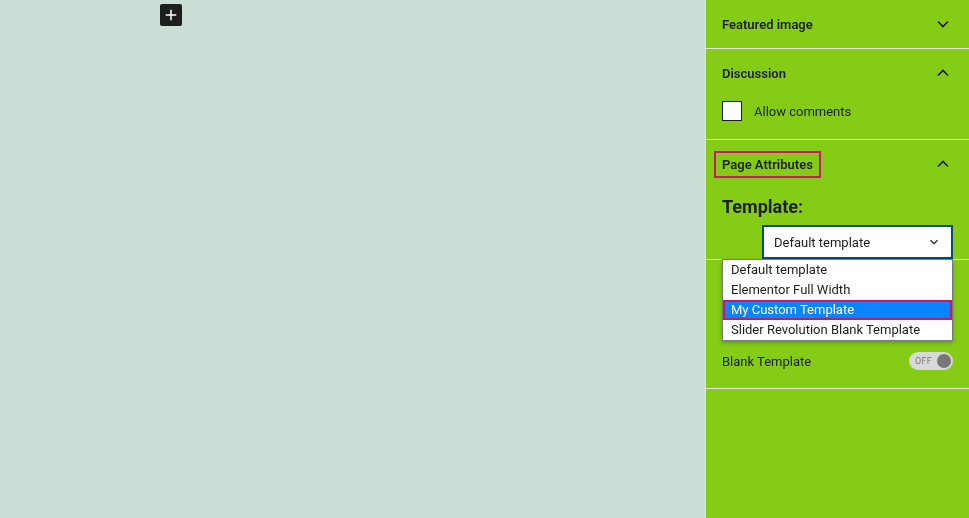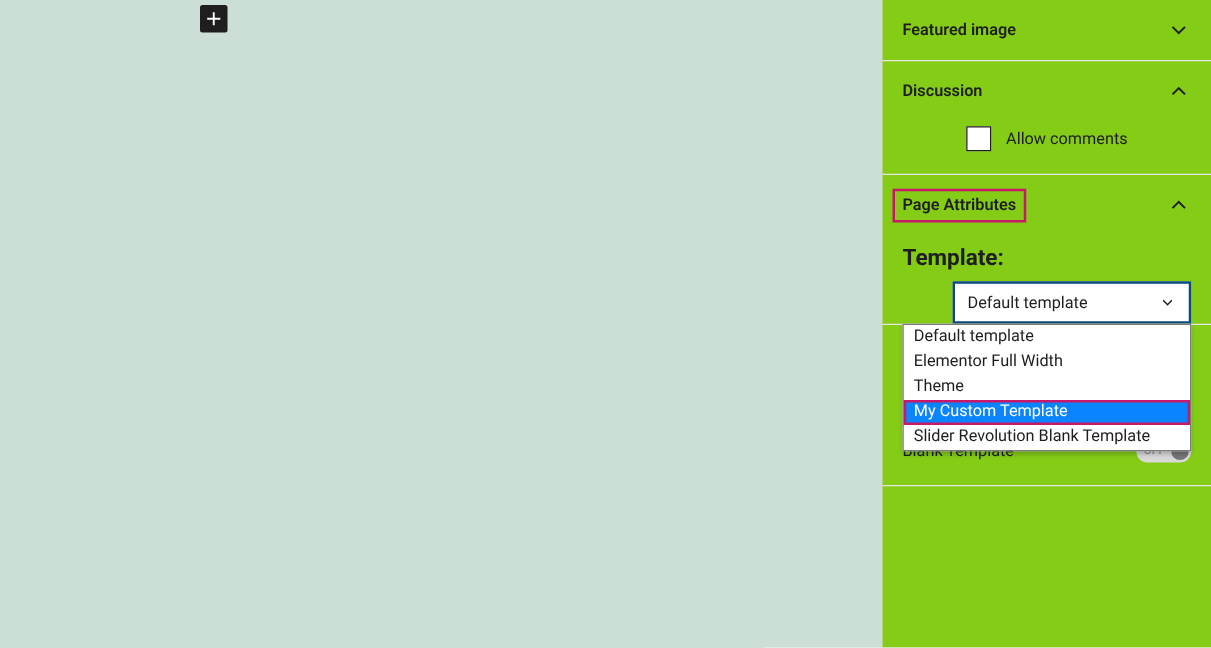--- a/index.html
+++ b/index.html
@@ -65,21 +65,20 @@
       align-items: center;
       justify-content: center;
     }
 
     .checkbox-row {
       display: flex;
       align-items: center;
       gap: 12px;
       padding: 0 16px 18px 16px;
       margin-top: 4px;
-      justify-content: center;
     }
     .checkbox {
       width: 20px;
       height: 20px;
       border: 1px solid #1e1e1e;
       background: #fff;
       cursor: pointer;
     }
     .checkbox-label {
       color: #1e1e1e;
@@ -237,21 +236,20 @@
       <div class="select-wrap">
         <div class="select">
           <span>Default template</span>
           <svg class="caret" viewBox="0 0 24 24">
               <path fill="none" stroke="#1e1e1e" stroke-width="2" d="M6 9l6 6 6-6"></path>
             </svg>
         </div>
         <div class="dropdown">
           <div class="option">Default template</div>
           <div class="option">Elementor Full Width</div>
-          <div class="option">Theme</div>
           <div class="option highlighted">My Custom Template</div>
           <div class="option">Slider Revolution Blank Template</div>
         </div>
       </div>
     </div>
 
     <div class="panel panel-sr">
       <div class="panel-header">
         <span>Slider Revolution</span>
         <span class="chevron">

